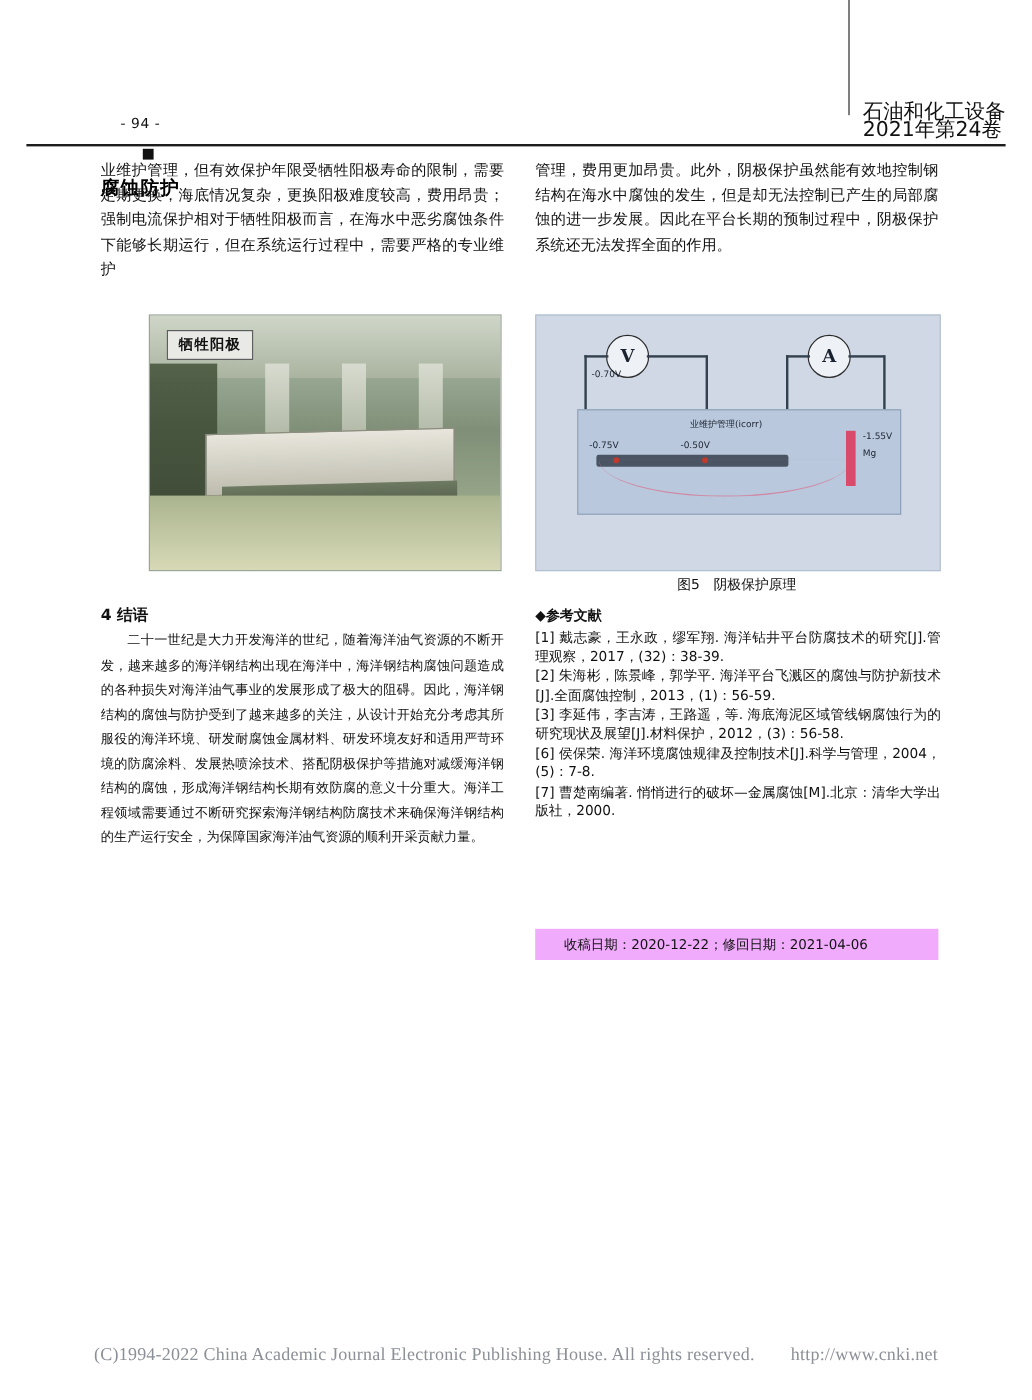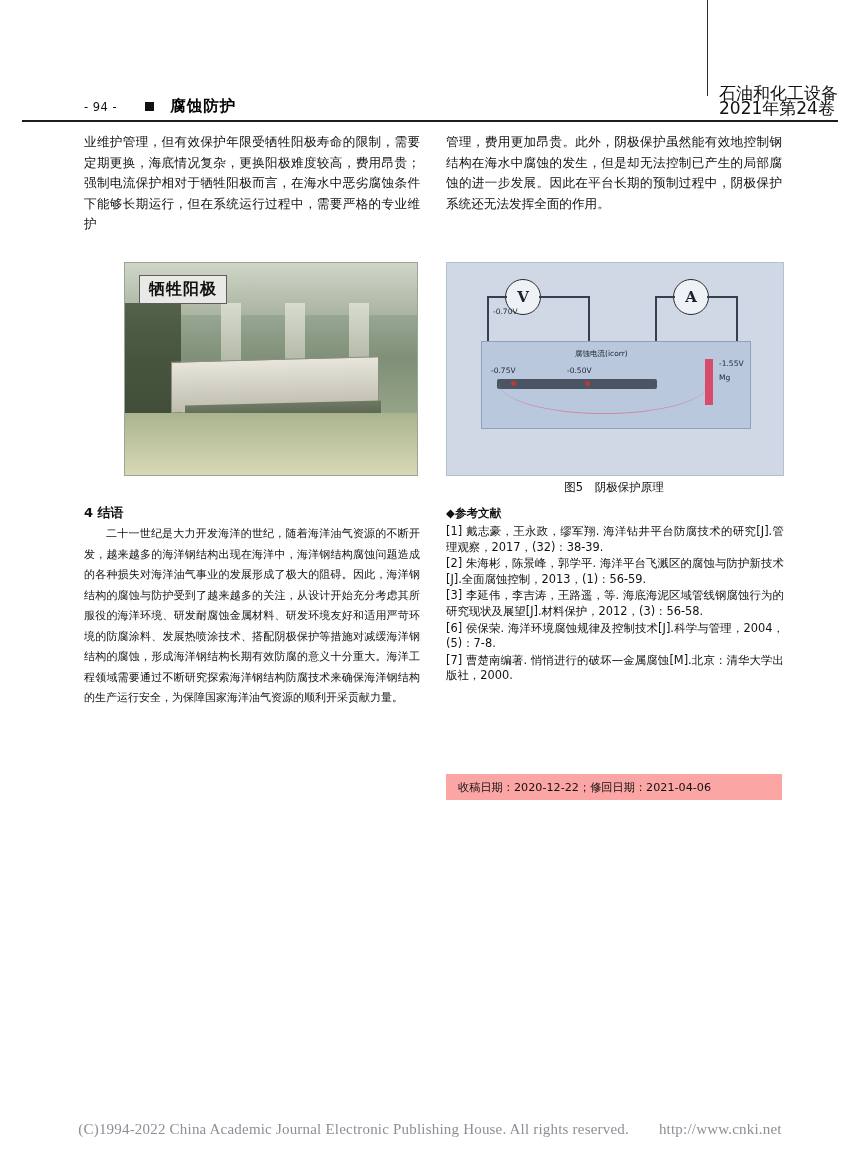--- a/index.html
+++ b/index.html
@@ -47,20 +47,21 @@
 
   
   .running-head {
     position: absolute;
     left: 84px;
     top: 96px;
     display: flex;
     align-items: center;
     gap: 14px;
     font-size: 12px;
+    flex-direction: column;
   }
   .folio {
     font-size: 11.5px;
     color: #111;
     letter-spacing: .5px;
   }
   .sq {
     display: inline-block;
     width: 9px; height: 9px;
     background: #111;
@@ -136,21 +137,21 @@
   .photo-bottom {
     position: absolute; left: 0; right: 0; bottom: 0; height: 62px;
     background: linear-gradient(180deg,#a9b48e,#d8d9b6);
   }
   .photo-label {
     position: absolute;
     left: 14px; top: 12px;
     background: #e9e9e6;
     border: 1px solid #5d5d5d;
     padding: 3px 9px;
-    font-size: 16px;
+    font-size: 12px;
     font-weight: bold;
     color: #111;
     letter-spacing: 1px;
   }
 
   .fig-diagram {
     position: absolute;
     left: 446px;
     top: 262px;
     width: 336px;
@@ -208,27 +209,27 @@
     color: #111;
   }
   .ref-item { margin-bottom: 1px; text-align: justify; }
 
   .received {
     position: absolute;
     left: 446px;
     top: 774px;
     width: 336px;
     height: 26px;
-    background: #fca5a5;
+    background: #f0abfc;
     border: none;
     font-size: 11.2px;
     color: #111;
     display: flex;
     align-items: center;
-    padding-left: 12px;
+    padding-left: 24px;
     box-sizing: border-box;
   }
 
   
   .cnki {
     position: absolute;
     left: 0; right: 0;
     top: 1121px;
     text-align: center;
     font-family: Liberation Serif, serif;
@@ -327,21 +328,21 @@
     <div class="wire" style="left:92px; top:33px; width:50px; height:1.5px;"></div>
     <div class="wire" style="left:141px; top:33px; width:1.5px; height:70px;"></div>
     <div class="wire" style="left:208px; top:33px; width:20px; height:1.5px;"></div>
     <div class="wire" style="left:208px; top:33px; width:1.5px; height:60px;"></div>
     <div class="wire" style="left:260px; top:33px; width:30px; height:1.5px;"></div>
     <div class="wire" style="left:289px; top:33px; width:1.5px; height:62px;"></div>
 
     <div class="tiny" style="left:46px; top:44px">-0.70V</div>
 
     <div class="tank"></div>
-    <div class="tiny" style="left:128px; top:86px">腐蚀电流(icorr)</div>
+    <div class="tiny" style="left:128px; top:86px">业维护管理(icorr)</div>
 
     <div class="bar-anode"></div>
     <div class="red-dot" style="left:64px; top:118px"></div>
     <div class="red-dot" style="left:138px; top:118px"></div>
     <div class="curve"></div>
 
     <div class="tiny" style="left:44px; top:103px">-0.75V</div>
     <div class="tiny" style="left:120px; top:103px">-0.50V</div>
     <div class="tiny" style="left:272px; top:96px">-1.55V</div>
     <div class="tiny" style="left:272px; top:110px">Mg</div>

